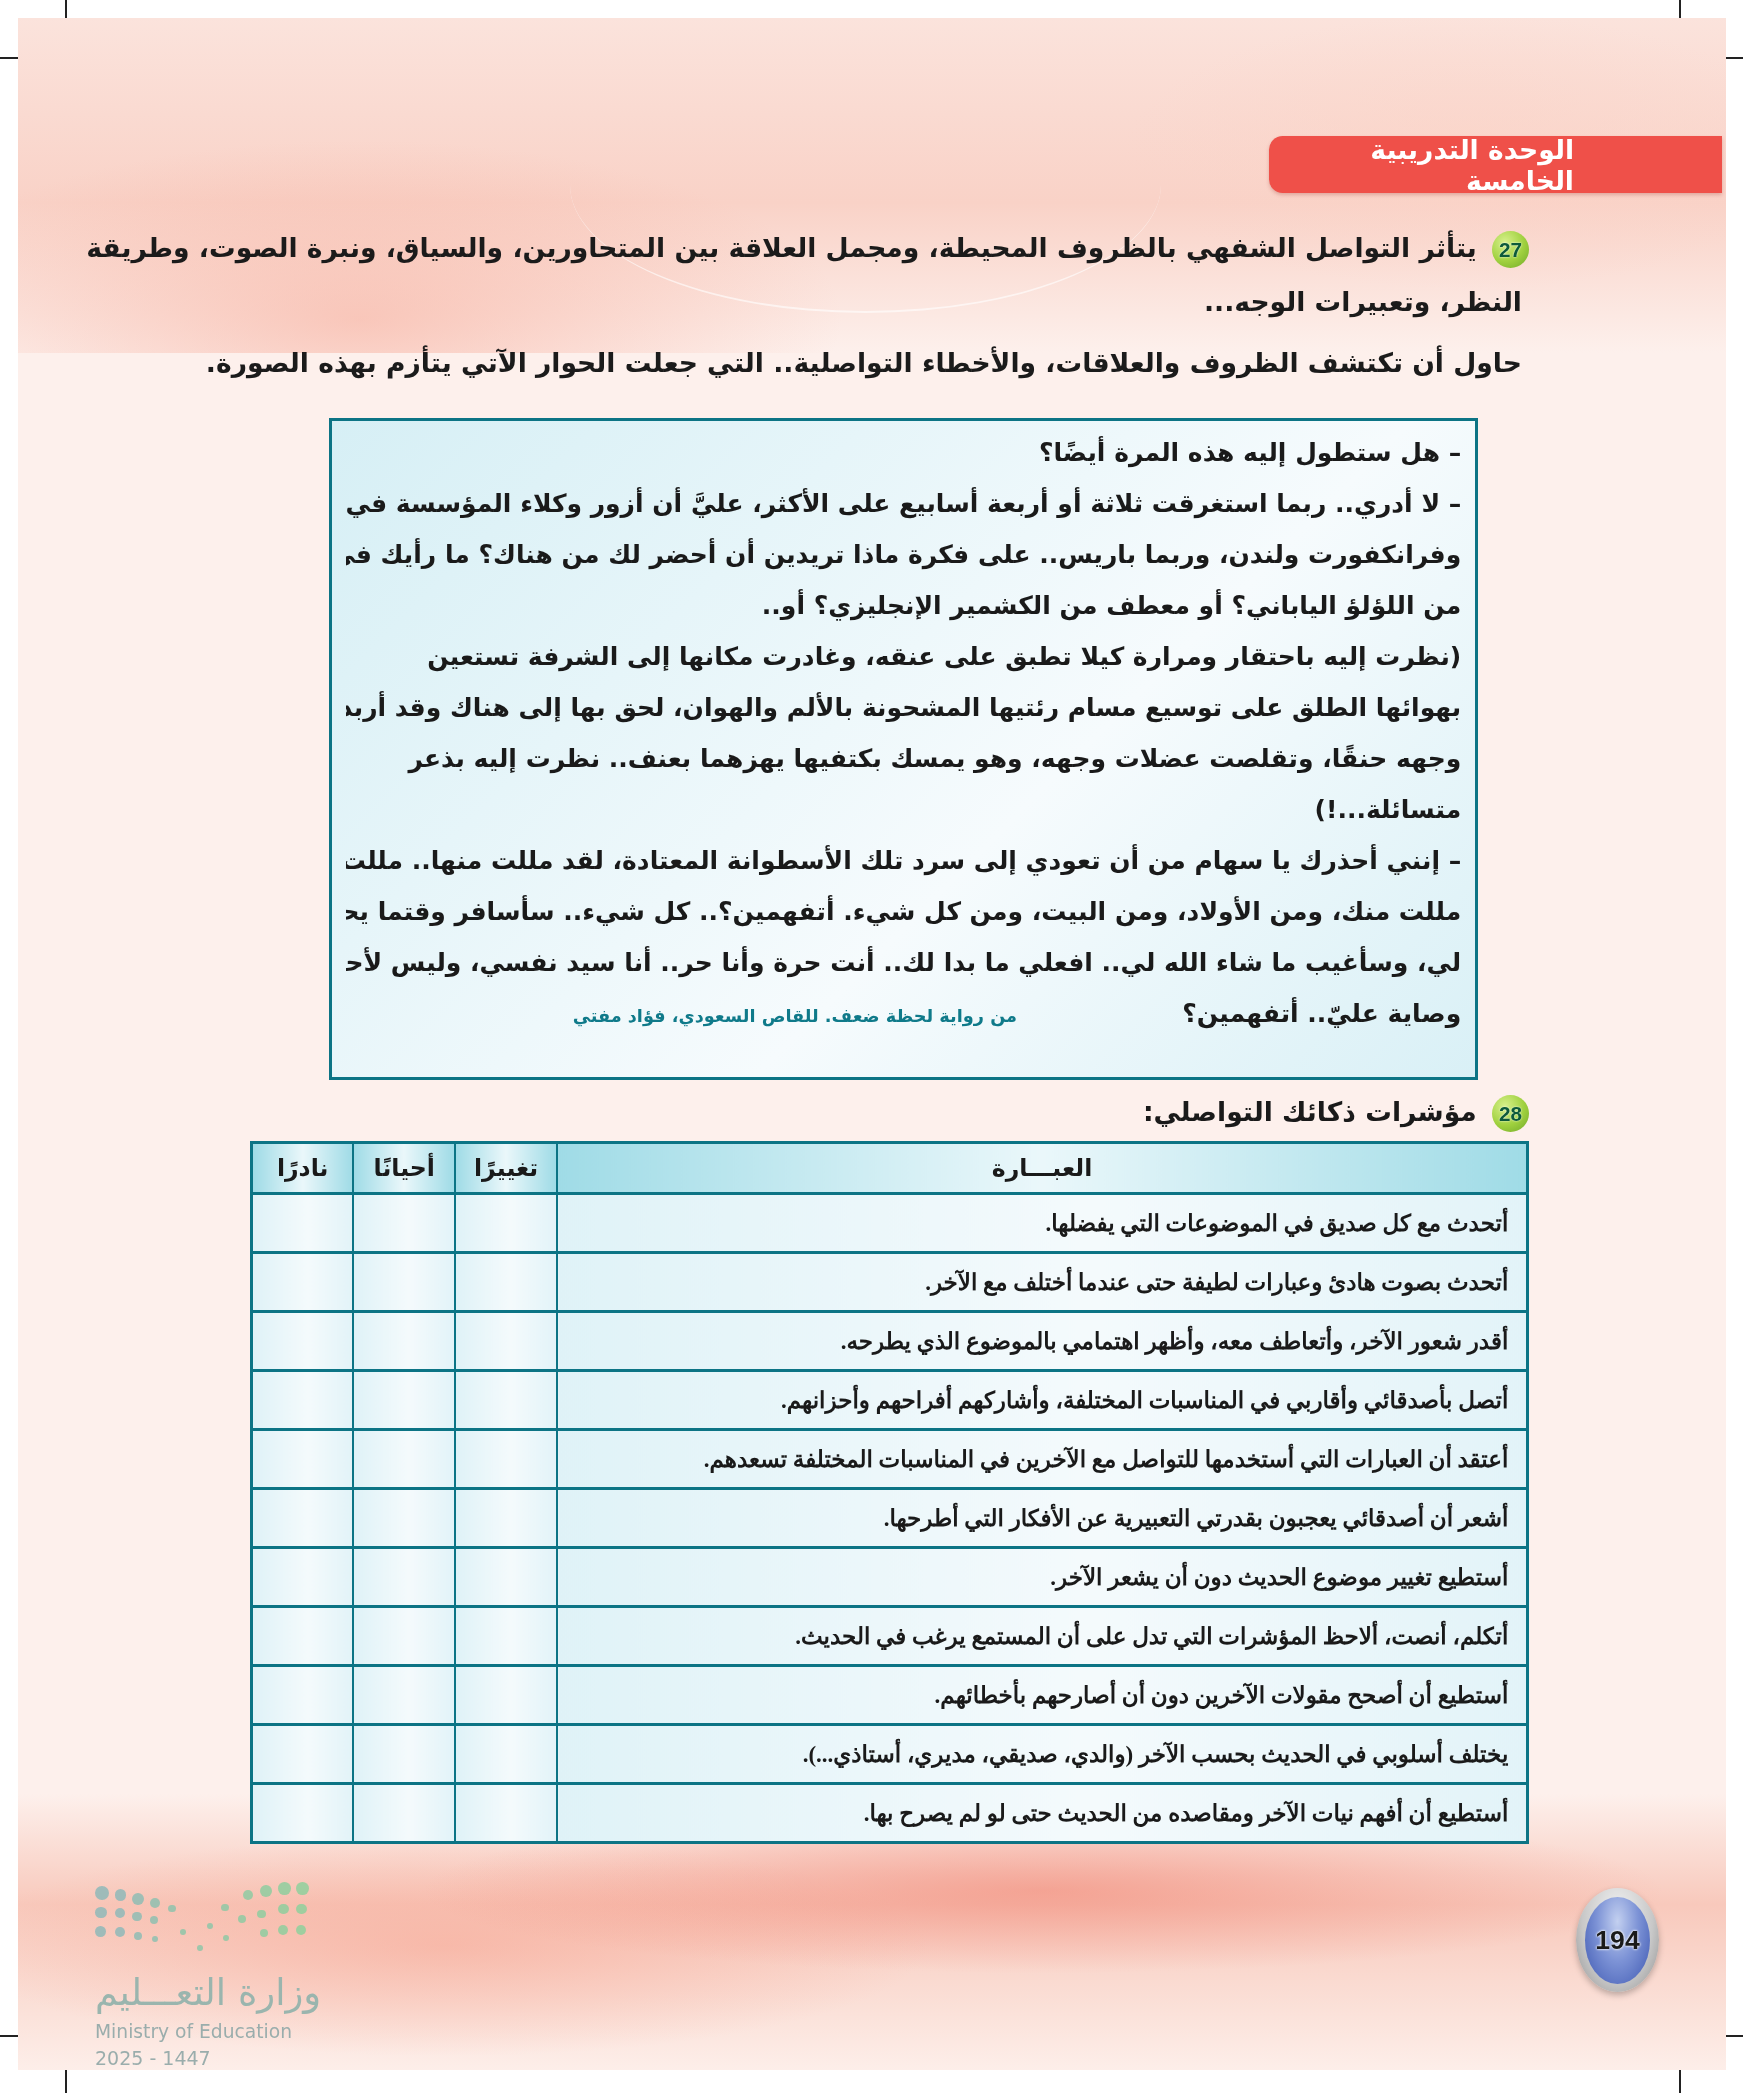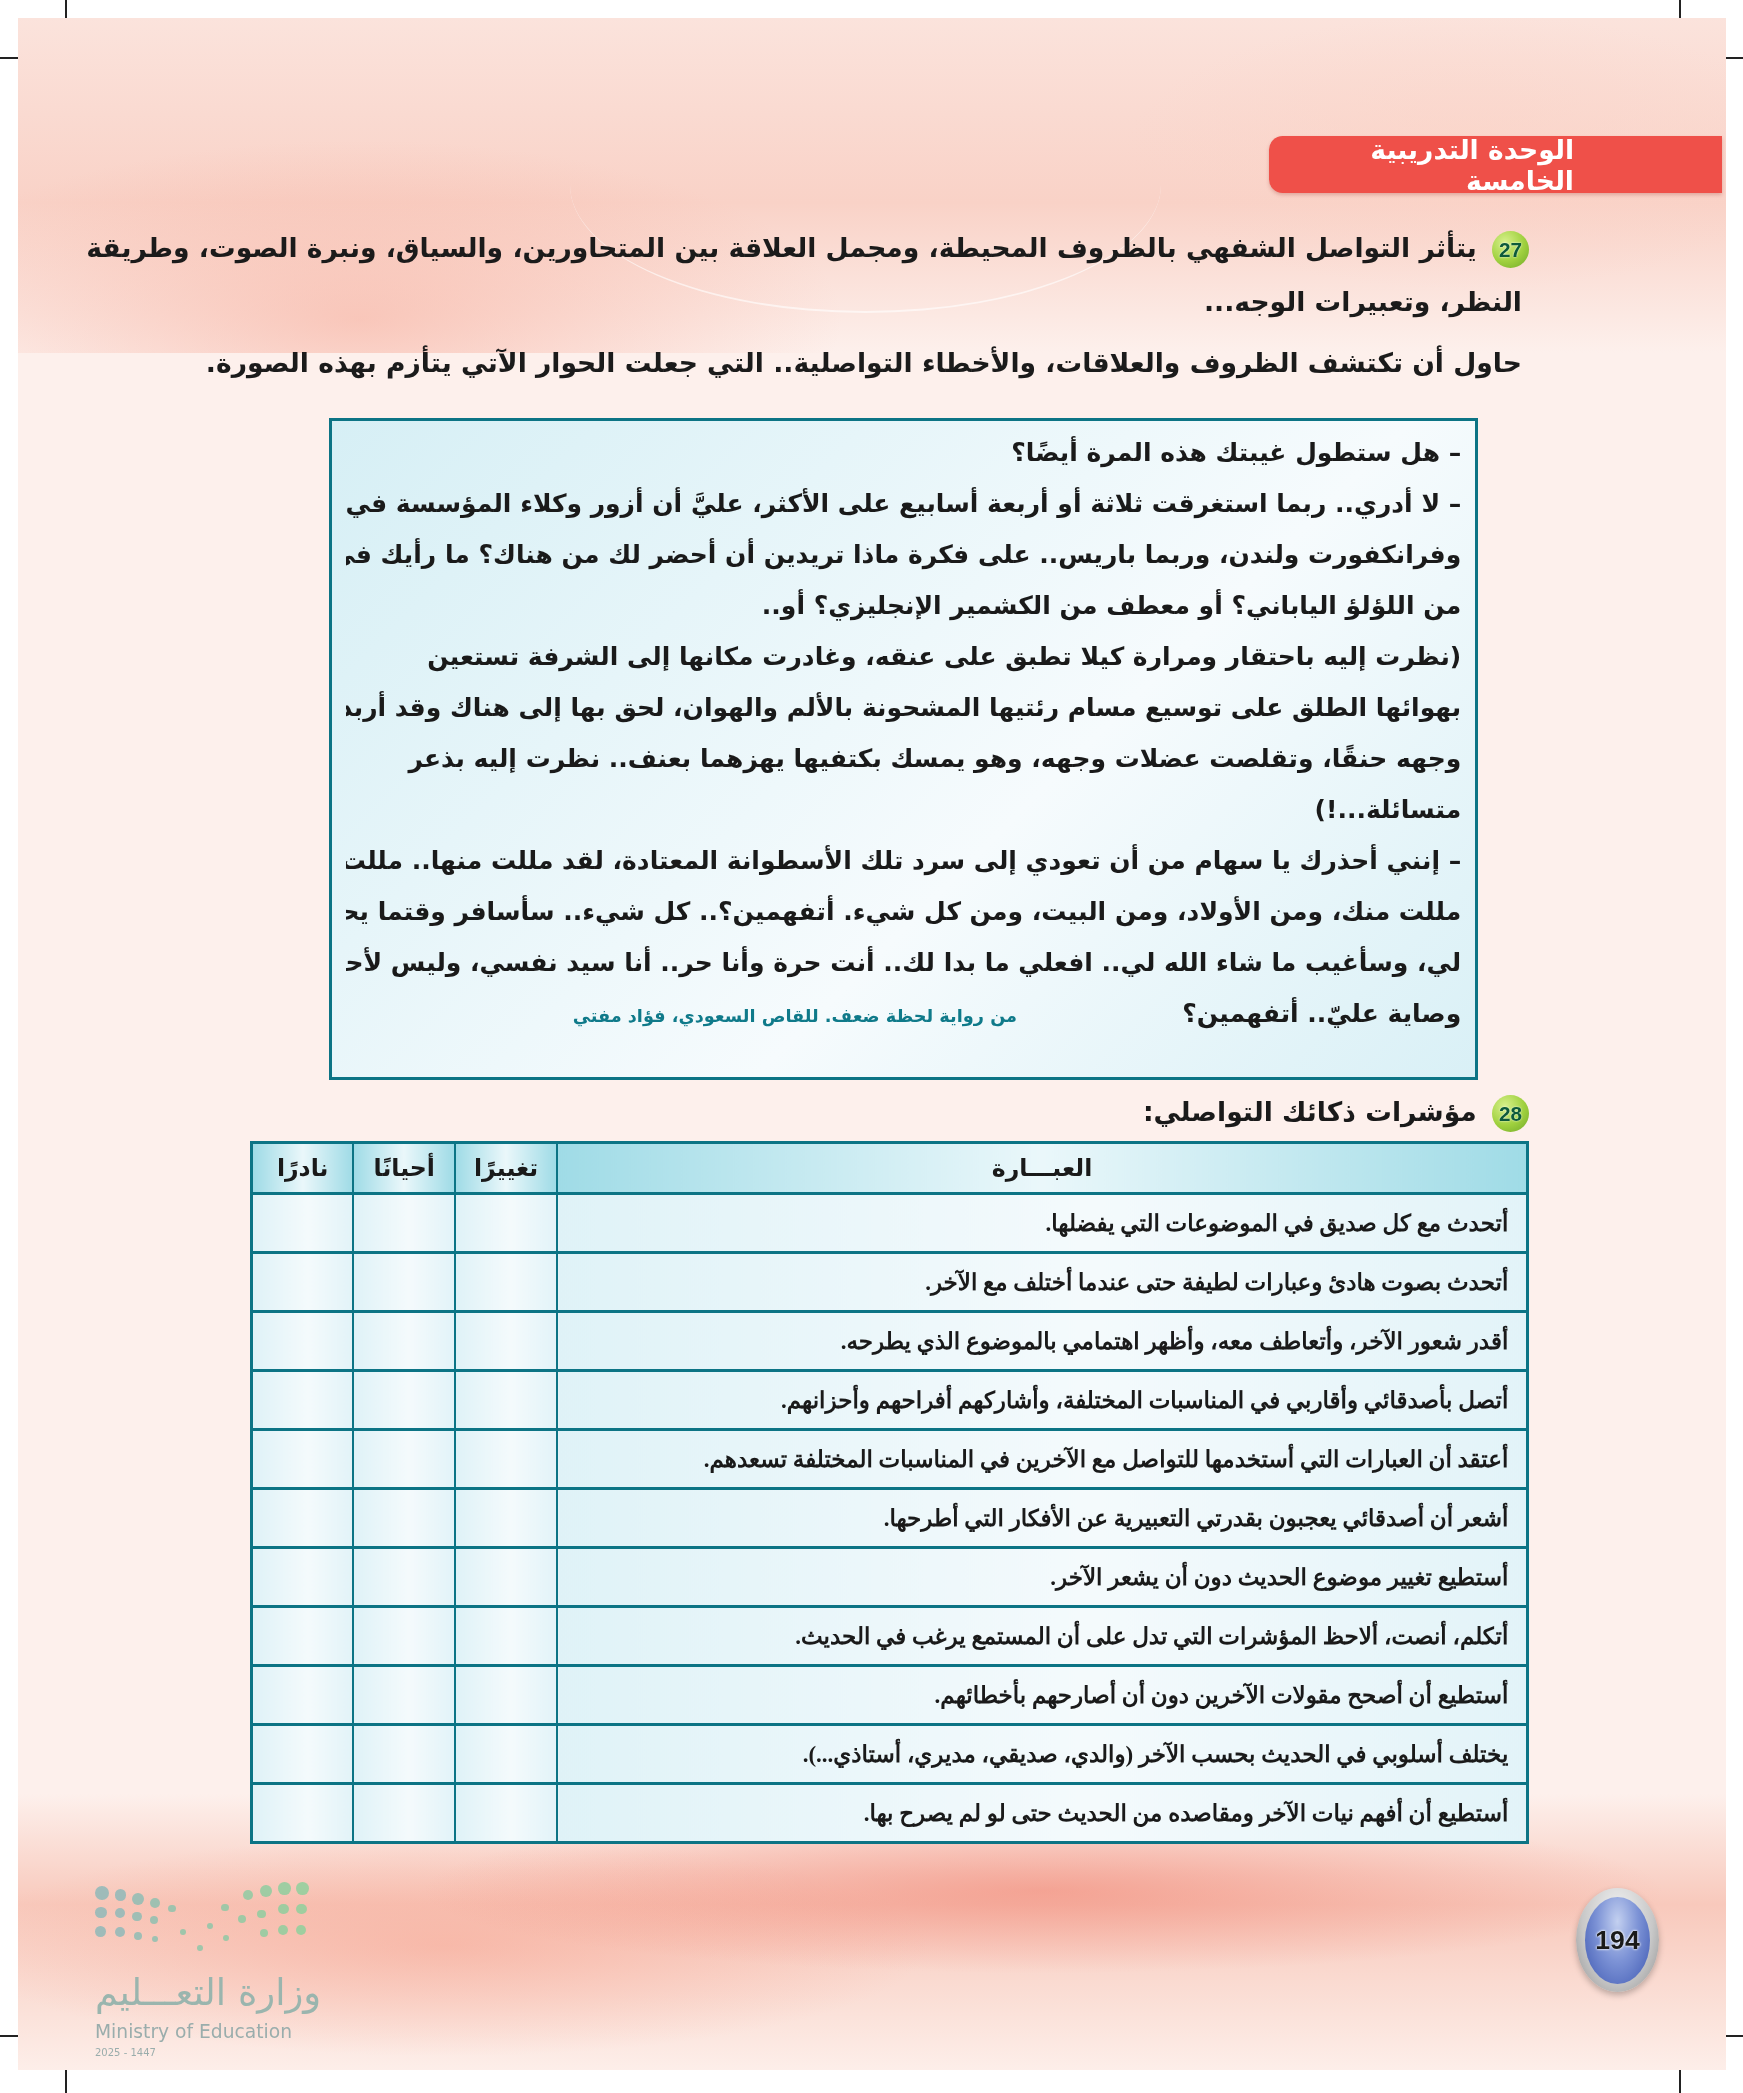--- a/index.html
+++ b/index.html
@@ -98,21 +98,21 @@
       text-align: right; padding-right: 17.7px; font-weight: bold; font-size: 23px; color: #1a1a1a; white-space: nowrap;
     }
     table.survey td.check { cursor: pointer; }
 
     
     .moe { position: absolute; left: 95px; top: 1880px; width: 227px; height: 197px; }
     .dots { position: absolute; left: 0; top: 0; width: 217px; height: 79px; }
     .dots i { position: absolute; border-radius: 50%; background: #8fc5a8; opacity: 0.85; }
     .moe .ar { position: absolute; left: 0; top: 91px; font-size: 37px; color: #9ab5ae; direction: rtl; font-family: "DejaVu Sans", sans-serif; letter-spacing: 1px; }
     .moe .en { position: absolute; left: 0; top: 141px; font-size: 18.7px; color: #9aadac; font-family: "DejaVu Sans", sans-serif; }
-    .moe .yr { position: absolute; left: 0; top: 167px; font-size: 10px; color: #9aadac; font-family: "DejaVu Sans", sans-serif; }
+    .moe .yr { position: absolute; left: 0; top: 167px; font-size: 19px; color: #9aadac; font-family: "DejaVu Sans", sans-serif; }
 
     
     .page-num {
       position: absolute; left: 1576px; top: 1888px; width: 83px; height: 104px; border-radius: 50%;
       background: radial-gradient(ellipse at 50% 30%, #f5f5f5 0%, #c8c8c8 60%, #8d8d8d 100%);
       display: flex; align-items: center; justify-content: center;
       box-shadow: 0 3px 5.9px rgba(0,0,0,0.25);
     }
     .page-num .inner {
       width: 65px; height: 87px; border-radius: 50%;
@@ -147,21 +147,21 @@
 </div>
 
 <div class="q-line" style="top:231px;">
   <span class="badge">27</span>
   <span>يتأثر التواصل الشفهي بالظروف المحيطة، ومجمل العلاقة بين المتحاورين، والسياق، ونبرة الصوت، وطريقة</span>
 </div>
 <div class="q-line" style="top:286px; right:222px;">النظر، وتعبيرات الوجه...</div>
 <div class="q-line" style="top:347px; right:222px;">حاول أن تكتشف الظروف والعلاقات، والأخطاء التواصلية.. التي جعلت الحوار الآتي يتأزم بهذه الصورة.</div>
 
 <div class="dialog-box">
-  <div class="dialog-line">– هل ستطول غيبتك هذه المرة أيضًا؟</div>
+  <div class="dialog-line">– هل ستطول إليه هذه المرة أيضًا؟</div>
   <div class="dialog-line">– لا أدري.. ربما استغرقت ثلاثة أو أربعة أسابيع على الأكثر، عليَّ أن أزور وكلاء المؤسسة في طوكيو،</div>
   <div class="dialog-line">وفرانكفورت ولندن، وربما باريس.. على فكرة ماذا تريدين أن أحضر لك من هناك؟ ما رأيك في عقد</div>
   <div class="dialog-line">من اللؤلؤ الياباني؟ أو معطف من الكشمير الإنجليزي؟ أو..</div>
   <div class="dialog-line">(نظرت إليه باحتقار ومرارة كيلا تطبق على عنقه، وغادرت مكانها إلى الشرفة تستعين</div>
   <div class="dialog-line">بهوائها الطلق على توسيع مسام رئتيها المشحونة بالألم والهوان، لحق بها إلى هناك وقد أربد</div>
   <div class="dialog-line">وجهه حنقًا، وتقلصت عضلات وجهه، وهو يمسك بكتفيها يهزهما بعنف.. نظرت إليه بذعر</div>
   <div class="dialog-line">متسائلة...!)</div>
   <div class="dialog-line">– إنني أحذرك يا سهام من أن تعودي إلى سرد تلك الأسطوانة المعتادة، لقد مللت منها.. مللت..</div>
   <div class="dialog-line">مللت منك، ومن الأولاد، ومن البيت، ومن كل شيء. أتفهمين؟.. كل شيء.. سأسافر وقتما يحلو</div>
   <div class="dialog-line">لي، وسأغيب ما شاء الله لي.. افعلي ما بدا لك.. أنت حرة وأنا حر.. أنا سيد نفسي، وليس لأحد أي</div>

